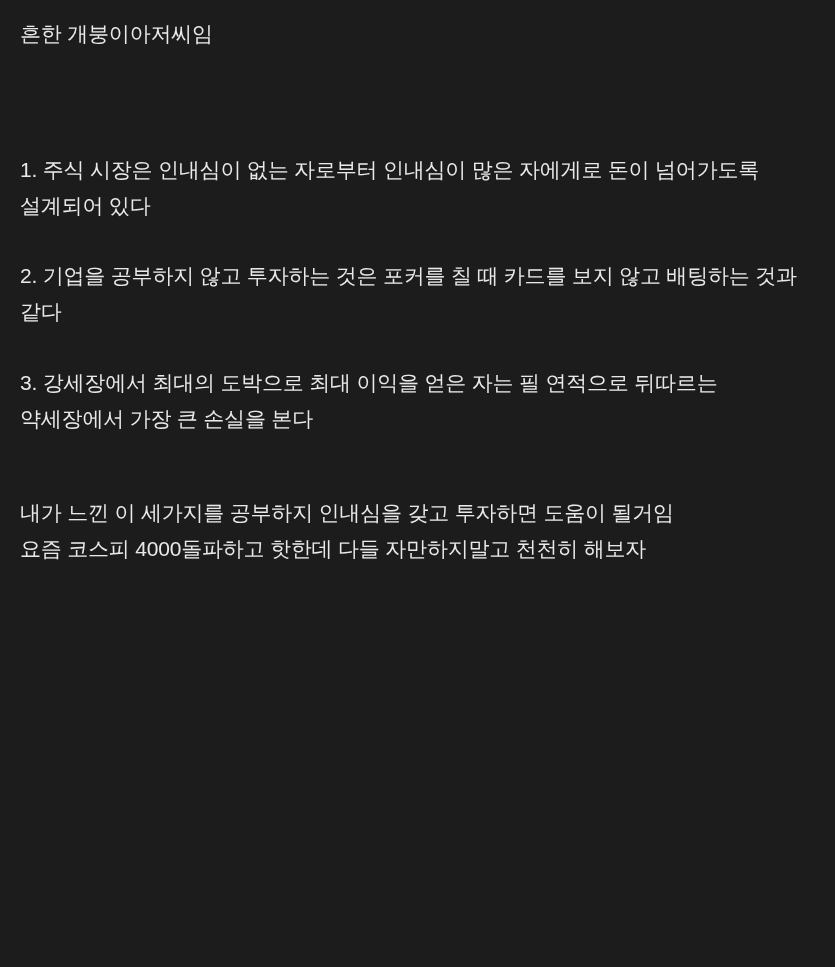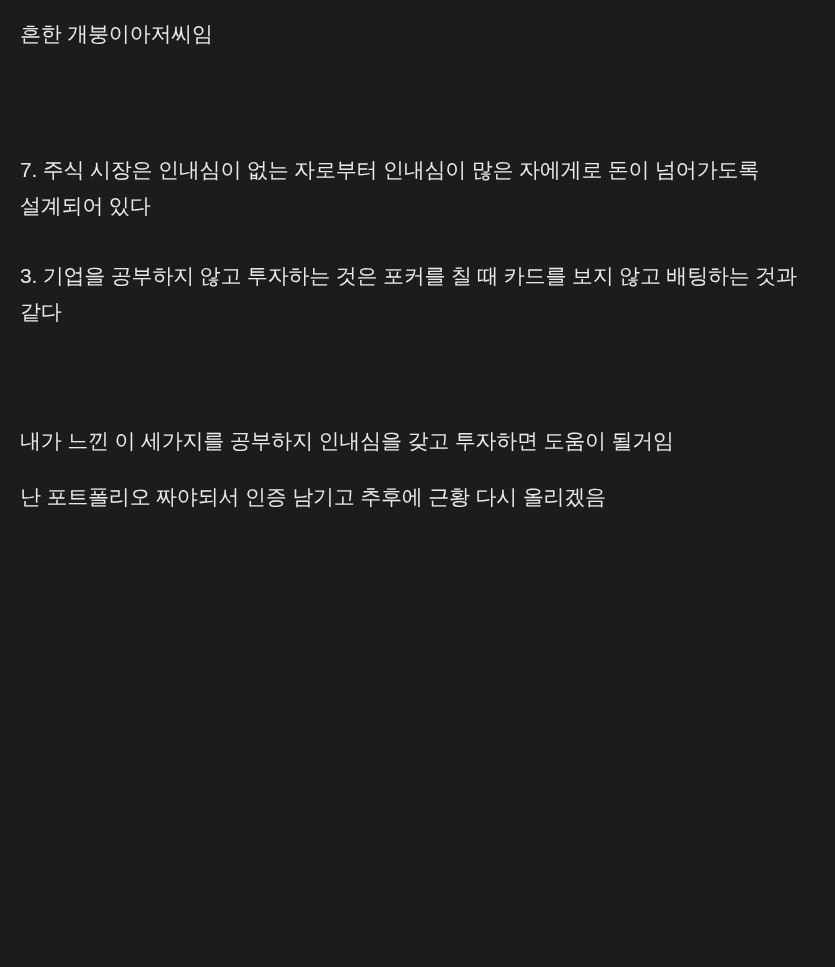--- a/index.html
+++ b/index.html
@@ -35,21 +35,22 @@
   .spacer-lg { height: 58px; }
   .spacer-xl { height: 66px; }
 </style>
 </head>
 <body>
 
 <div id="post">
   <p class="para">흔한 개붕이아저씨임</p>
   <div class="spacer-md"></div>
   <div class="spacer-xl"></div>
-  <p class="para">7. 주식 시장은 인내심이 없는 자로부터 인내심이 많은 자에게로 돈이 넘어가도록 설계되어 있다</p>
+  <p class="para">1. 주식 시장은 인내심이 없는 자로부터 인내심이 많은 자에게로 돈이 넘어가도록 설계되어 있다</p>
   <div class="spacer-md"></div>
-  <p class="para">3. 기업을 공부하지 않고 투자하는 것은 포커를 칠 때 카드를 보지 않고 배팅하는 것과 같다</p>
+  <p class="para">2. 기업을 공부하지 않고 투자하는 것은 포커를 칠 때 카드를 보지 않고 배팅하는 것과 같다</p>
   <div class="spacer-md"></div>
+  <p class="para">3. 강세장에서 최대의 도박으로 최대 이익을 얻은 자는 필 연적으로 뒤따르는 약세장에서 가장 큰 손실을 본다</p>
   <div class="spacer-lg"></div>
   <p class="para">내가 느낀 이 세가지를 공부하지 인내심을 갖고 투자하면 도움이 될거임</p>
+  <p class="para">요즘 코스피 4000돌파하고 핫한데 다들 자만하지말고 천천히 해보자</p>
   <div class="spacer-sm"></div>
-  <p class="para">난 포트폴리오 짜야되서 인증 남기고 추후에 근황 다시 올리겠음</p>
 </div>
 
 </body></html>

